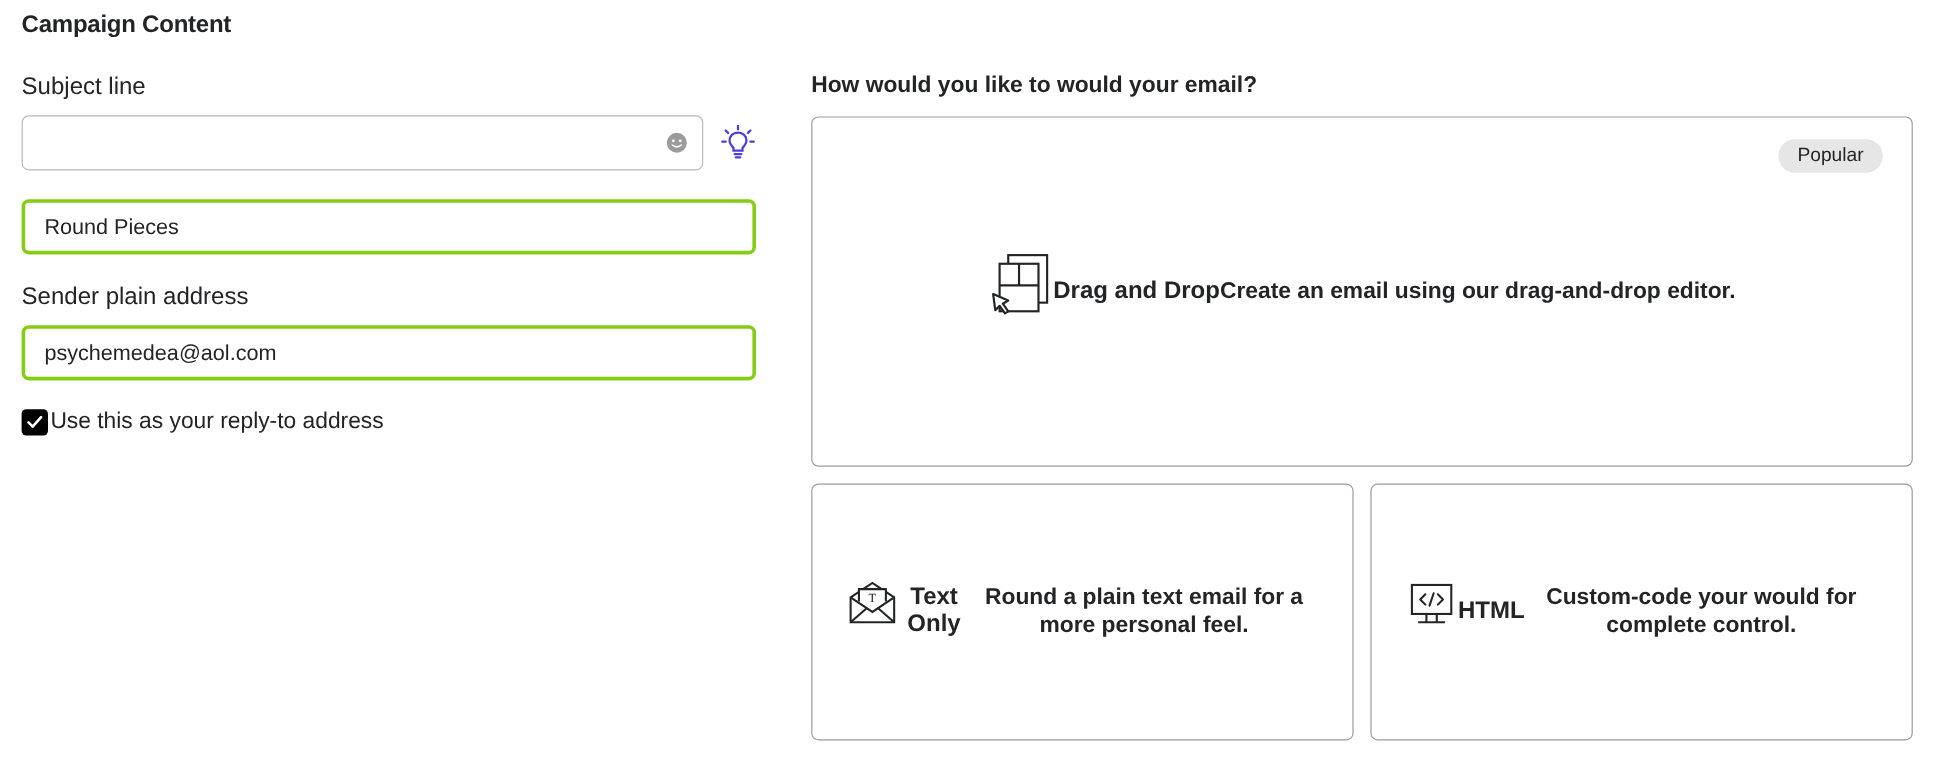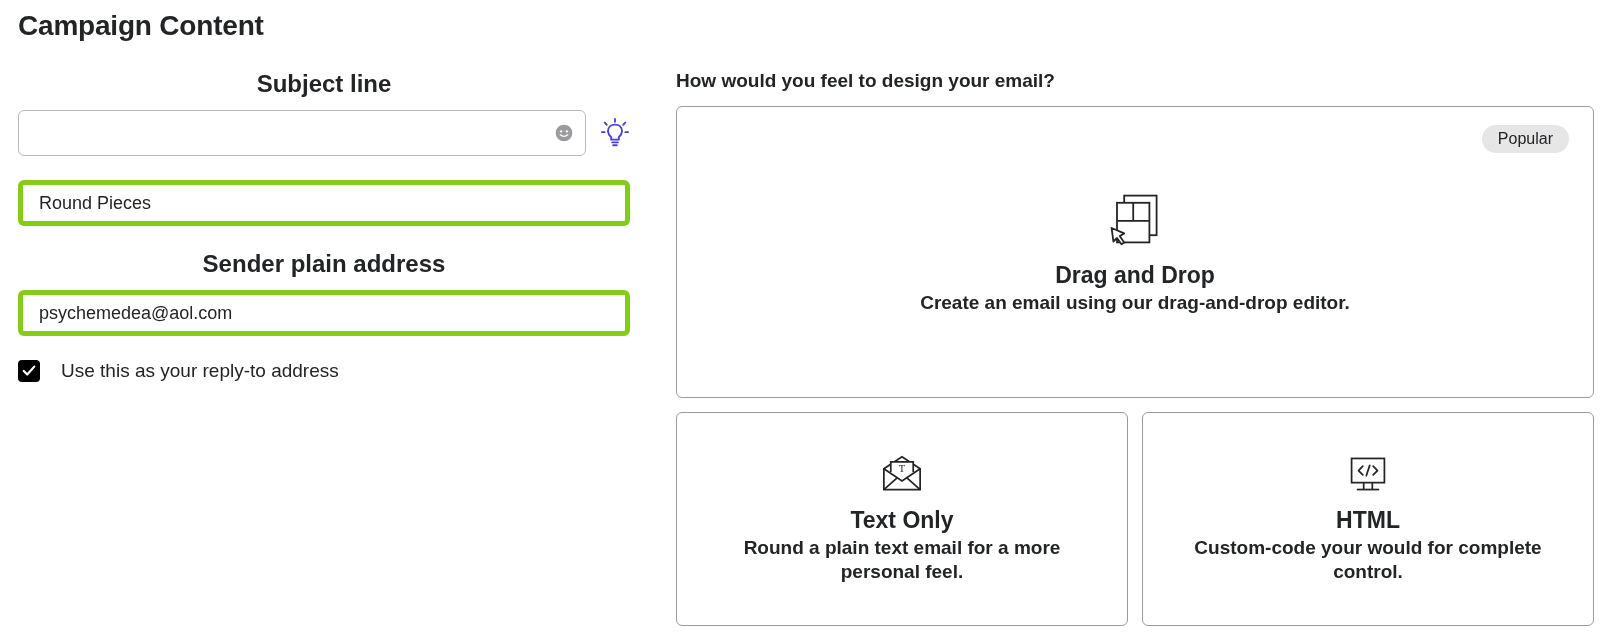--- a/index.html
+++ b/index.html
@@ -8,21 +8,21 @@
       padding: 0;
     }
     body {
       font-family: -apple-system, BlinkMacSystemFont, "Segoe UI", Helvetica, Arial, sans-serif;
       background: #ffffff;
       color: #232426;
       padding: 10px 18px 30px 18px;
       width: 1612px;
     }
     .page-title {
-      font-size: 28px;
+      font-size: 20px;
       font-weight: 700;
       color: #232426;
       margin-bottom: 28px;
       letter-spacing: -0.2px;
     }
     .columns {
       display: flex;
       gap: 46px;
     }
     .left-col {
@@ -30,25 +30,24 @@
       flex-shrink: 0;
     }
     .right-col {
       flex: 1;
     }
     .form-group {
       margin-bottom: 24px;
     }
     .form-label {
       display: block;
-      font-size: 24px;
-      font-weight: 700;
+      font-size: 20px;
+      font-weight: 400;
       color: #232426;
       margin-bottom: 12px;
-      text-align: center;
     }
     .subject-row {
       display: flex;
       align-items: center;
       gap: 14px;
     }
     .input-wrap {
       position: relative;
       flex: 1;
     }
@@ -58,21 +57,21 @@
       border: 1px solid #b9b9bb;
       border-radius: 6px;
       padding: 0 44px 0 16px;
       font-size: 18px;
       color: #232426;
       background: #ffffff;
     }
     .text-input-plain {
       width: 100%;
       height: 46px;
-      border: 5px solid #84cc16;
+      border: 3px solid #84cc16;
       border-radius: 6px;
       padding: 0 16px;
       font-size: 18px;
       color: #232426;
       background: #ffffff;
     }
     .emoji-icon {
       position: absolute;
       right: 12px;
       top: 50%;
@@ -88,21 +87,21 @@
       width: 30px;
       height: 30px;
       display: flex;
       align-items: center;
       justify-content: center;
       cursor: pointer;
     }
     .checkbox-row {
       display: flex;
       align-items: center;
-      gap: 21px;
+      gap: 2px;
       margin-top: 18px;
     }
     .checkbox {
       width: 22px;
       height: 22px;
       background: #000000;
       border-radius: 4px;
       display: flex;
       align-items: center;
       justify-content: center;
@@ -124,21 +123,21 @@
       margin-bottom: 14px;
       display: block;
     }
     .card {
       border: 1px solid #9b9b9d;
       border-radius: 6px;
       background: #ffffff;
       cursor: pointer;
       position: relative;
       display: flex;
-      flex-direction: column;
+      flex-direction: row;
       align-items: center;
       justify-content: center;
       text-align: center;
     }
     .card-large {
       height: 292px;
       margin-bottom: 14px;
       padding: 20px 40px;
     }
     .cards-row {
@@ -161,21 +160,21 @@
       color: #232426;
       font-weight: 500;
     }
     .card-icon {
       margin-bottom: 14px;
       display: flex;
       align-items: center;
       justify-content: center;
     }
     .card-title {
-      font-size: 23px;
+      font-size: 20px;
       font-weight: 700;
       color: #232426;
       margin-bottom: 2px;
     }
     .card-desc {
       font-size: 19px;
       color: #232426;
       font-weight: 700;
       line-height: 1.25;
     }
@@ -235,21 +234,21 @@
         <svg viewBox="0 0 16 16">
             <path d="M2 8 L6 12 L14 3" stroke="#ffffff" stroke-width="2.5" fill="none" stroke-linecap="round" stroke-linejoin="round"></path>
           </svg>
       </div>
       <span class="checkbox-label">Use this as your reply-to address</span>
     </div>
 
   </div>
 
   <div class="right-col">
-    <label class="prompt-label">How would you feel to design your email?</label>
+    <label class="prompt-label">How would you like to would your email?</label>
 
     <div class="card card-large">
       <div class="badge">Popular</div>
       <div class="card-icon">
         <svg viewBox="0 0 60 64" width="54" height="58">
           <g stroke="#232426" stroke-width="2" fill="none">
             <rect x="18" y="6" width="36" height="44"></rect>
             <rect x="10" y="14" width="36" height="44" fill="#ffffff"></rect>
             <line x1="10" y1="34" x2="46" y2="34"></line>
             <line x1="28" y1="14" x2="28" y2="34"></line>

